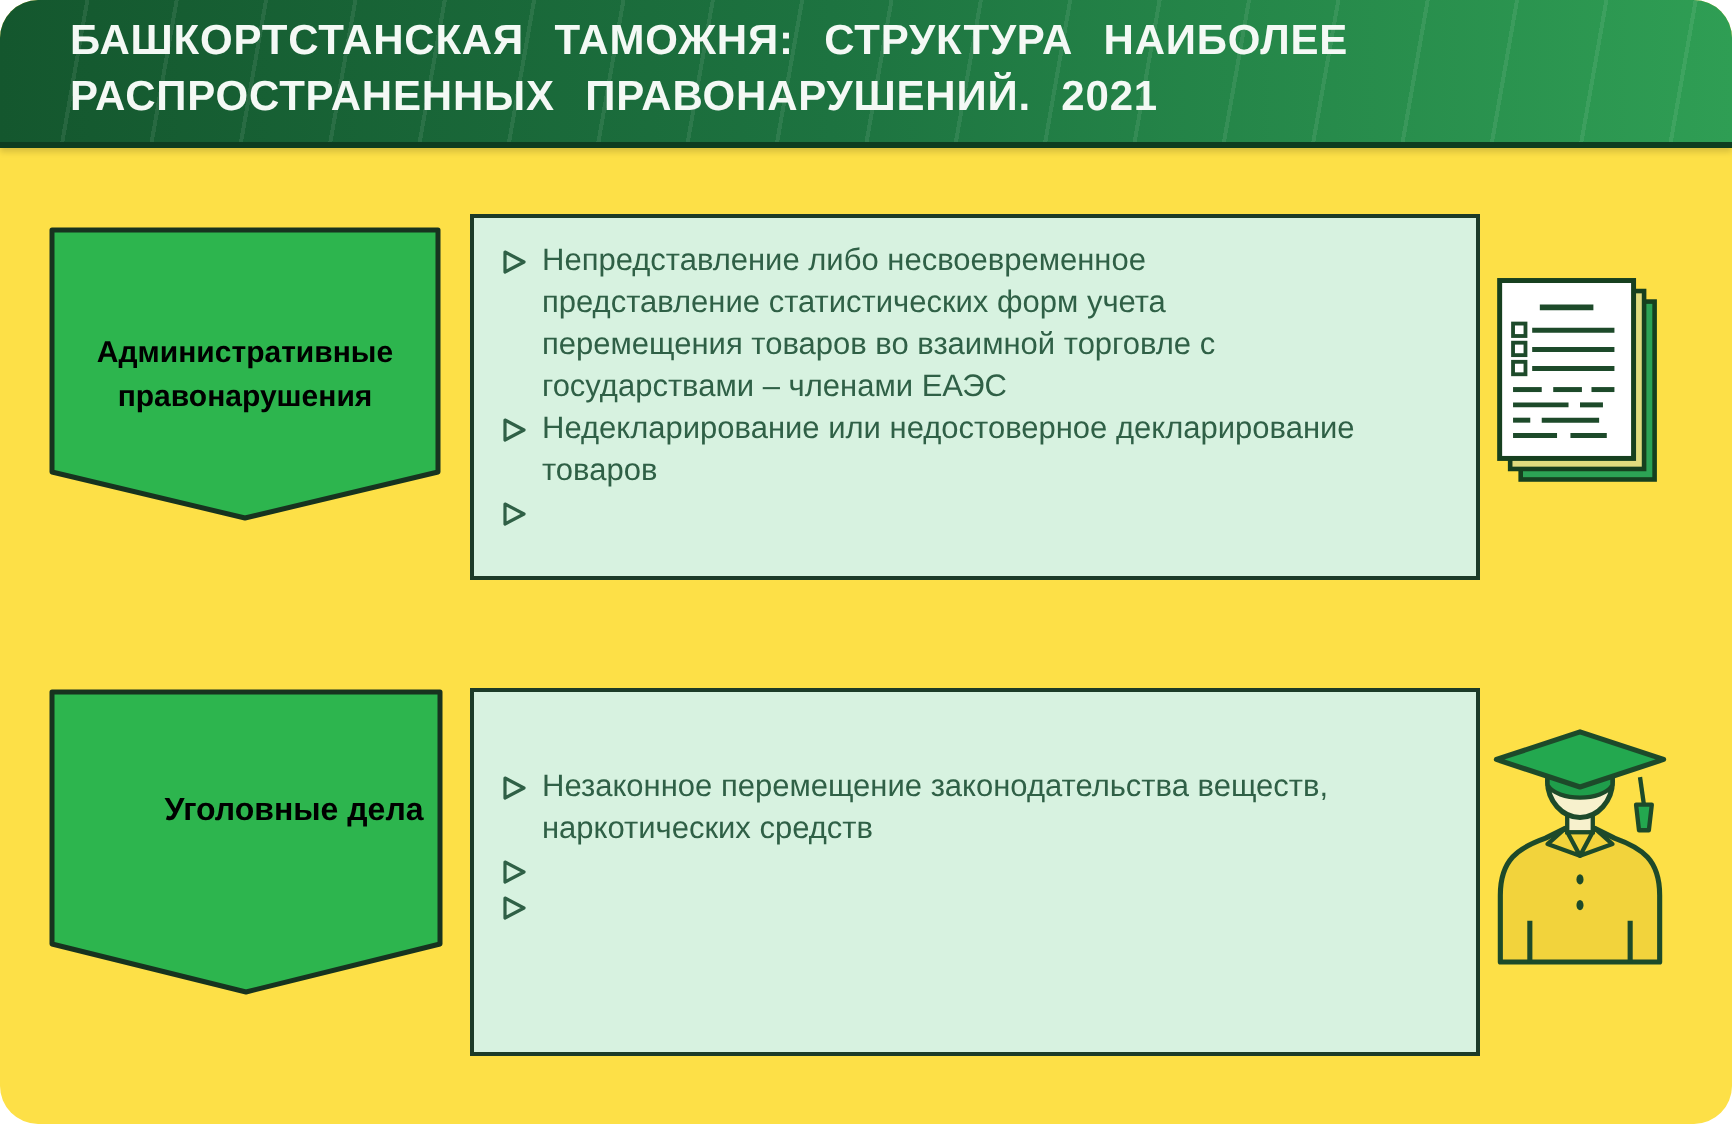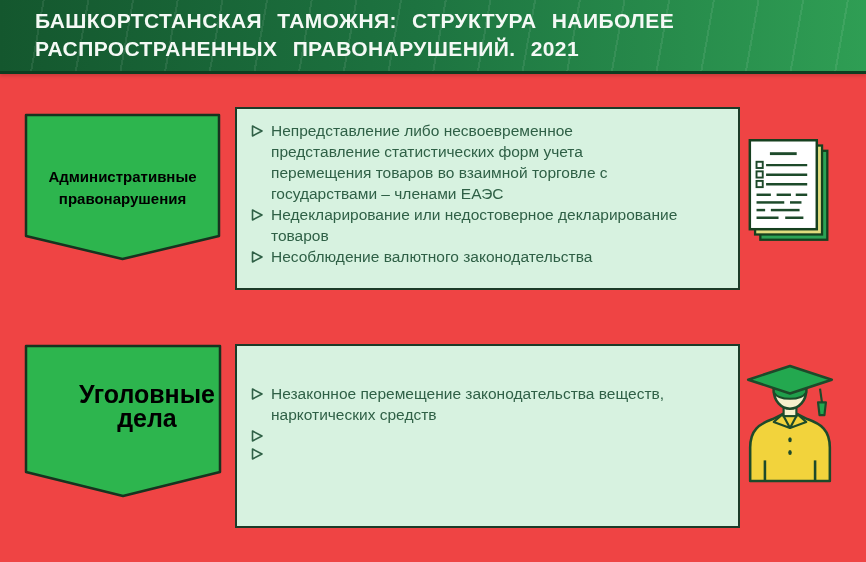--- a/index.html
+++ b/index.html
@@ -1,18 +1,19 @@
 <!DOCTYPE html>
 <html><head>
 <meta charset="utf-8">
 <style>
   html,body{margin:0;padding:0;background:#fff;}
   .slide{
-    position:relative;width:866px;height:562px;background:#ef4444;overflow:hidden;
+    position:relative;width:866px;height:562px;background:#fde047;overflow:hidden;
     font-family:"Liberation Sans","DejaVu Sans",sans-serif;
+    border-radius:19px;
   }
   
   .header{
     position:absolute;left:0;top:0;width:866px;height:71px;
     background:
       repeating-linear-gradient(100deg, transparent 0 42px, rgba(255,255,255,0.08) 42px 44px),
       linear-gradient(90deg,#14572e 0%,#1d7340 48%,#2f9e54 100%);
     border-bottom:3px solid #0e3d20;
     box-shadow:0 2px 3px rgba(0,0,0,0.15);
   }
@@ -24,21 +25,21 @@
   
   .banner{position:absolute;}
   .banner svg{position:absolute;left:0;top:0;}
   .banner-label{
     position:absolute;left:0;top:0;right:0;display:flex;align-items:center;justify-content:center;
     text-align:center;color:#000;font-weight:700;
   }
   .banner1{left:24px;top:113px;width:197px;height:148px;}
   .banner1 .banner-label{height:118px;font-size:15px;line-height:22px;padding:16px 14px;}
   .banner2{left:24px;top:344px;width:198px;height:154px;}
-  .banner2 .banner-label{height:124px;font-size:25px;line-height:24px;padding:0 10px;margin-left:48px;}
+  .banner2 .banner-label{height:124px;font-size:16px;line-height:24px;padding:0 10px;margin-left:48px;}
   
   .panel{
     position:absolute;left:235px;width:505px;box-sizing:border-box;
     background:#d7f2e0;border:2px solid #1c3b28;
   }
   .panel1{top:107px;height:183px;padding:11px 14px 10px 13px;}
   .panel2{top:344px;height:184px;padding:37px 14px 10px 13px;}
   ul.bullets{list-style:none;margin:0;padding:0;}
   ul.bullets li{display:flex;align-items:flex-start;margin:0;}
   .marker{flex:0 0 13px;margin:4px 7px 0 1px;line-height:0;}
@@ -86,21 +87,20 @@
             </svg>
         </span>
         <span class="btext">Недекларирование или недостоверное декларирование товаров</span>
       </li>
       <li>
         <span class="marker">
           <svg width="13" height="14" viewBox="0 0 13 14">
               <path d="M1.5 2 L11 7 L1.5 12 Z" fill="none" stroke="#2f6046" stroke-width="1.6" stroke-linejoin="round"></path>
             </svg>
         </span>
-        <span class="btext">Несоблюдение валютного законодательства</span>
       </li>
     </ul>
   </div>
 
   <div class="docs-icon">
     <svg width="88" height="108" viewBox="0 0 92 112">
       <rect x="15" y="15" width="70" height="93" fill="#2ca355" stroke="#16401f" stroke-width="2.4"></rect>
       <rect x="9.5" y="9.5" width="70" height="93" fill="#e0dc7e" stroke="#16401f" stroke-width="2.4"></rect>
       <rect x="4" y="4" width="70" height="93" fill="#ffffff" stroke="#16401f" stroke-width="2.6"></rect>
       <g stroke="#1d4a2a" stroke-width="2.6">

